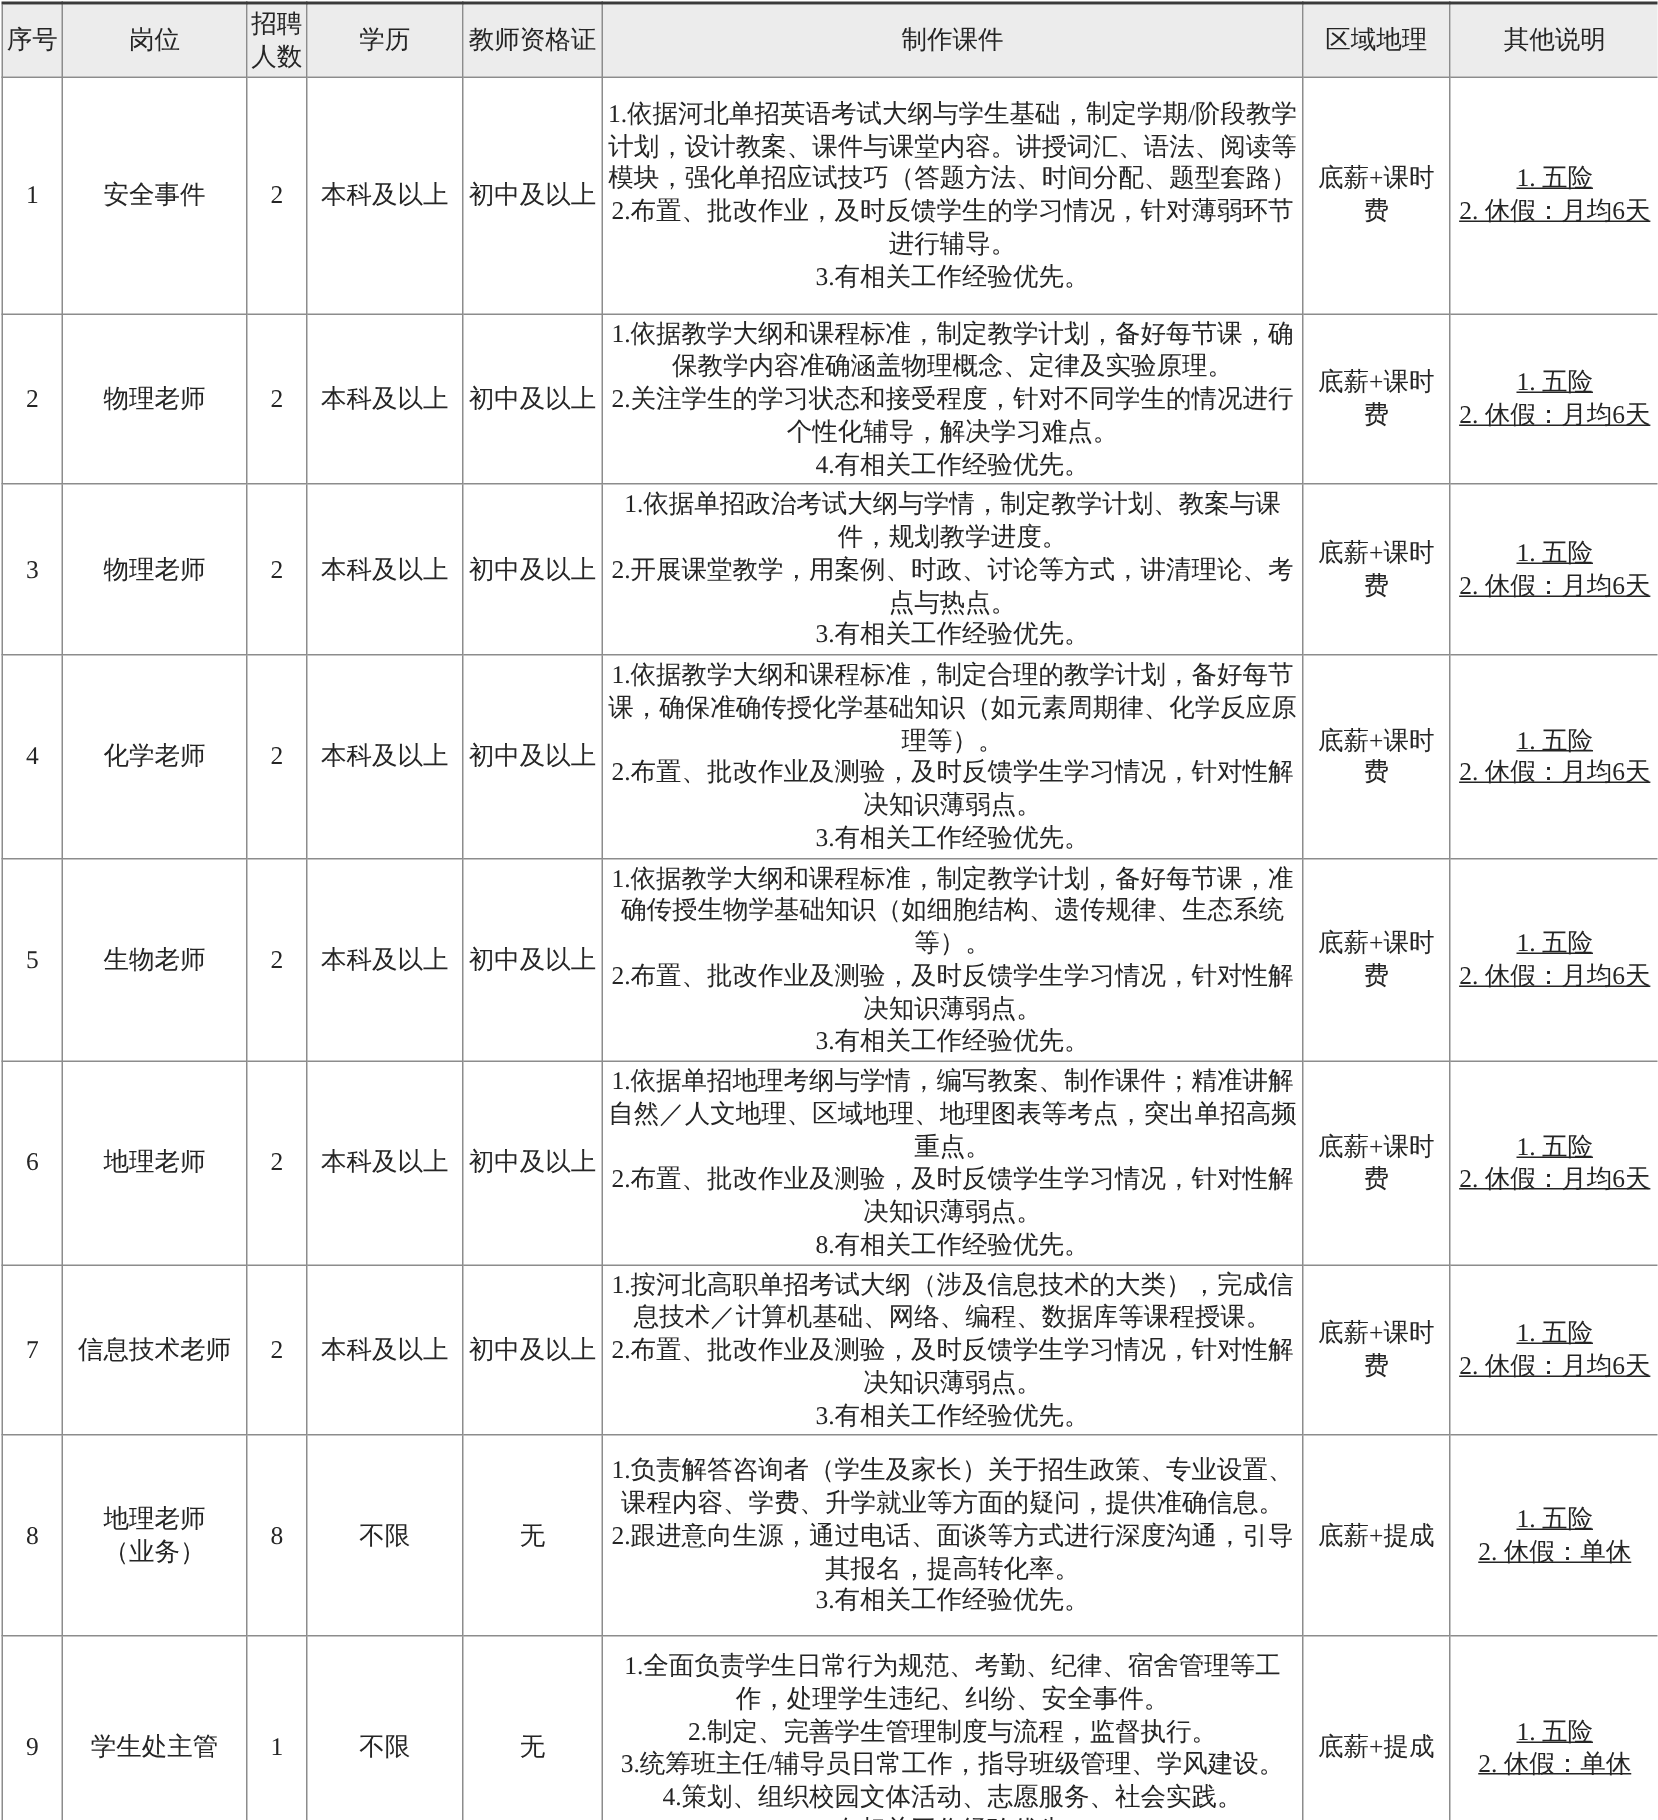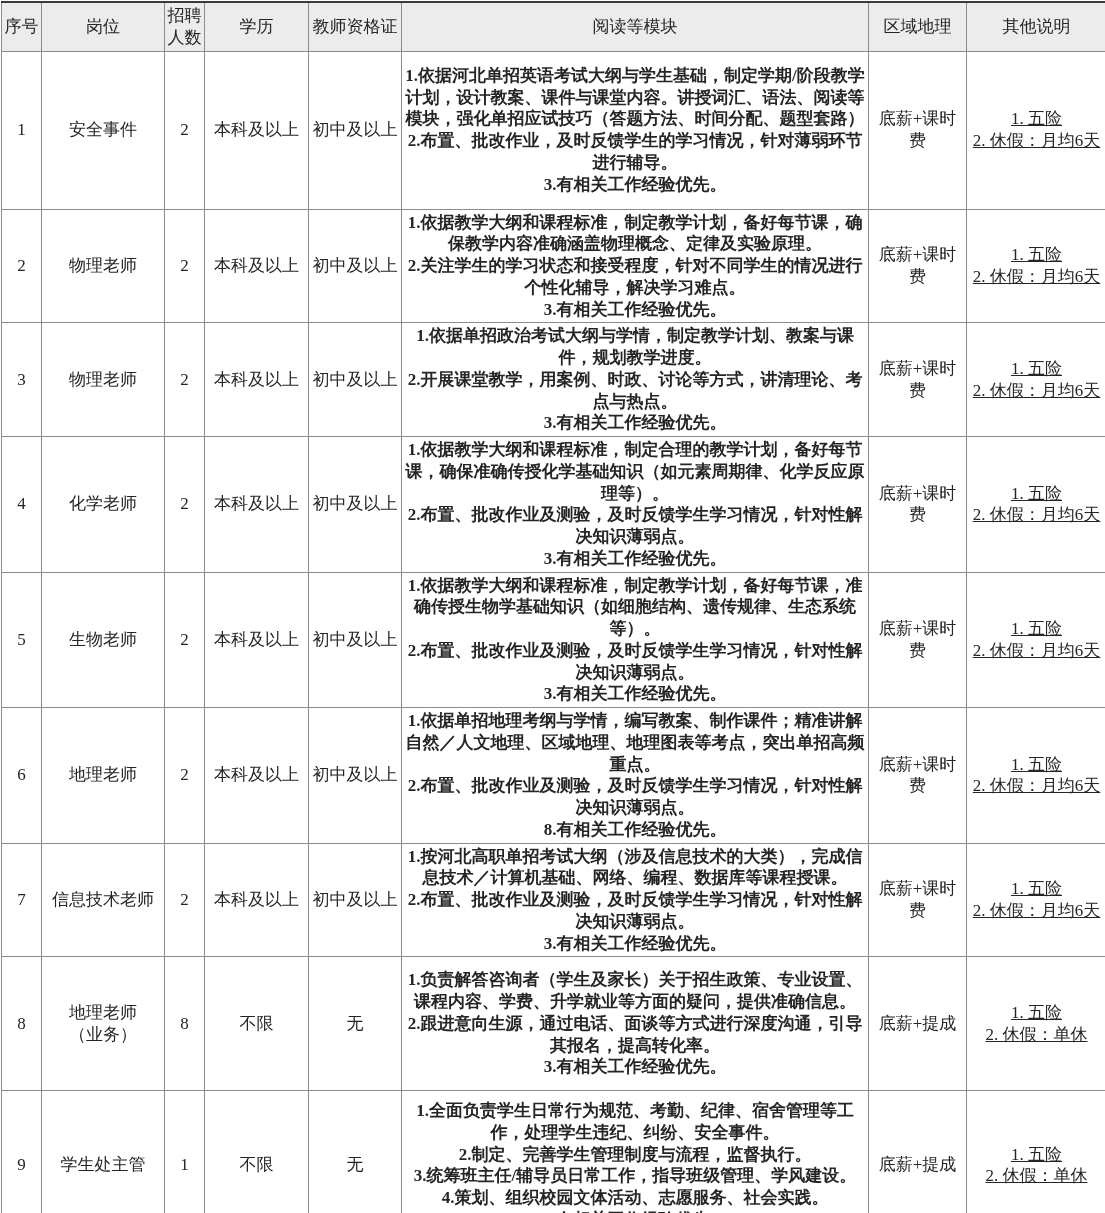--- a/index.html
+++ b/index.html
@@ -36,21 +36,20 @@
     background: #ececec;
     font-weight: normal;
     height: 40px;
     border-bottom: 2px solid #4a4a4a;
   }
   tbody tr { border-top: 1px solid #6f6f6f; }
   td.duties {
     text-align: left;
     white-space: pre-line;
     padding: 3px 4px 3px 5px;
-    font-weight: bold;
   }
   td.other {
     text-align: left;
     white-space: pre-line;
     padding-left: 4px;
     padding-right: 0;
     text-decoration: underline;
   }
   td.position, td.salary { white-space: pre-line; padding-left: 0; padding-right: 0; }
   
@@ -79,21 +78,21 @@
         <col style="width:98px">
         <col style="width:140px">
     </colgroup>
     <thead>
       <tr>
         <th>序号</th>
         <th>岗位</th>
         <th>招聘人数</th>
         <th>学历</th>
         <th>教师资格证</th>
-        <th>阅读等模块</th>
+        <th>制作课件</th>
         <th>区域地理</th>
         <th>其他说明</th>
       </tr>
     </thead>
     <tbody>
       <tr>
         <td>1</td>
         <td class="position">安全事件</td>
         <td>2</td>
         <td>本科及以上</td>
@@ -106,21 +105,21 @@
 2. 休假：月均6天</td>
       </tr>
       <tr>
         <td>2</td>
         <td class="position">物理老师</td>
         <td>2</td>
         <td>本科及以上</td>
         <td>初中及以上</td>
         <td class="duties">1.依据教学大纲和课程标准，制定教学计划，备好每节课，确保教学内容准确涵盖物理概念、定律及实验原理。
 2.关注学生的学习状态和接受程度，针对不同学生的情况进行个性化辅导，解决学习难点。
-3.有相关工作经验优先。</td>
+4.有相关工作经验优先。</td>
         <td class="salary">底薪+课时费</td>
         <td class="other">1. 五险
 2. 休假：月均6天</td>
       </tr>
       <tr>
         <td>3</td>
         <td class="position">物理老师</td>
         <td>2</td>
         <td>本科及以上</td>
         <td>初中及以上</td>

